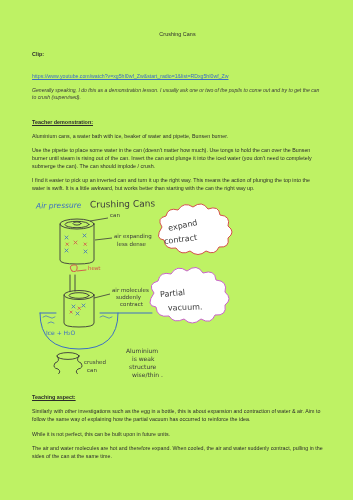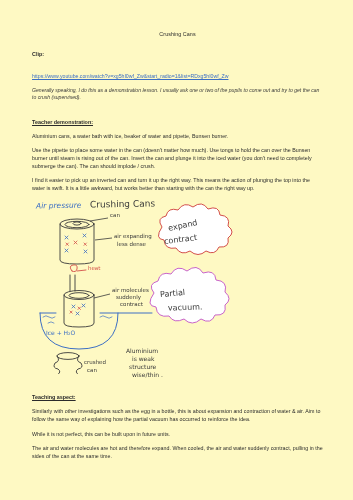--- a/index.html
+++ b/index.html
@@ -11,21 +11,21 @@
     width: 353px;
     height: 500px;
     overflow: hidden;
     font-family: "Liberation Sans", sans-serif;
     color: #231f20;
   }
   .page {
     position: relative;
     width: 353px;
     height: 500px;
-    background: #fef9c3;
+    background: #bef264;
     box-sizing: border-box;
     padding: 30px 30px 0 32px;
   }
   .doc-title {
     text-align: center;
     font-size: 5.4px;
     line-height: 9px;
     letter-spacing: 0.05px;
     margin: 0 0 11px 0;
     color: #2b2b2b;

